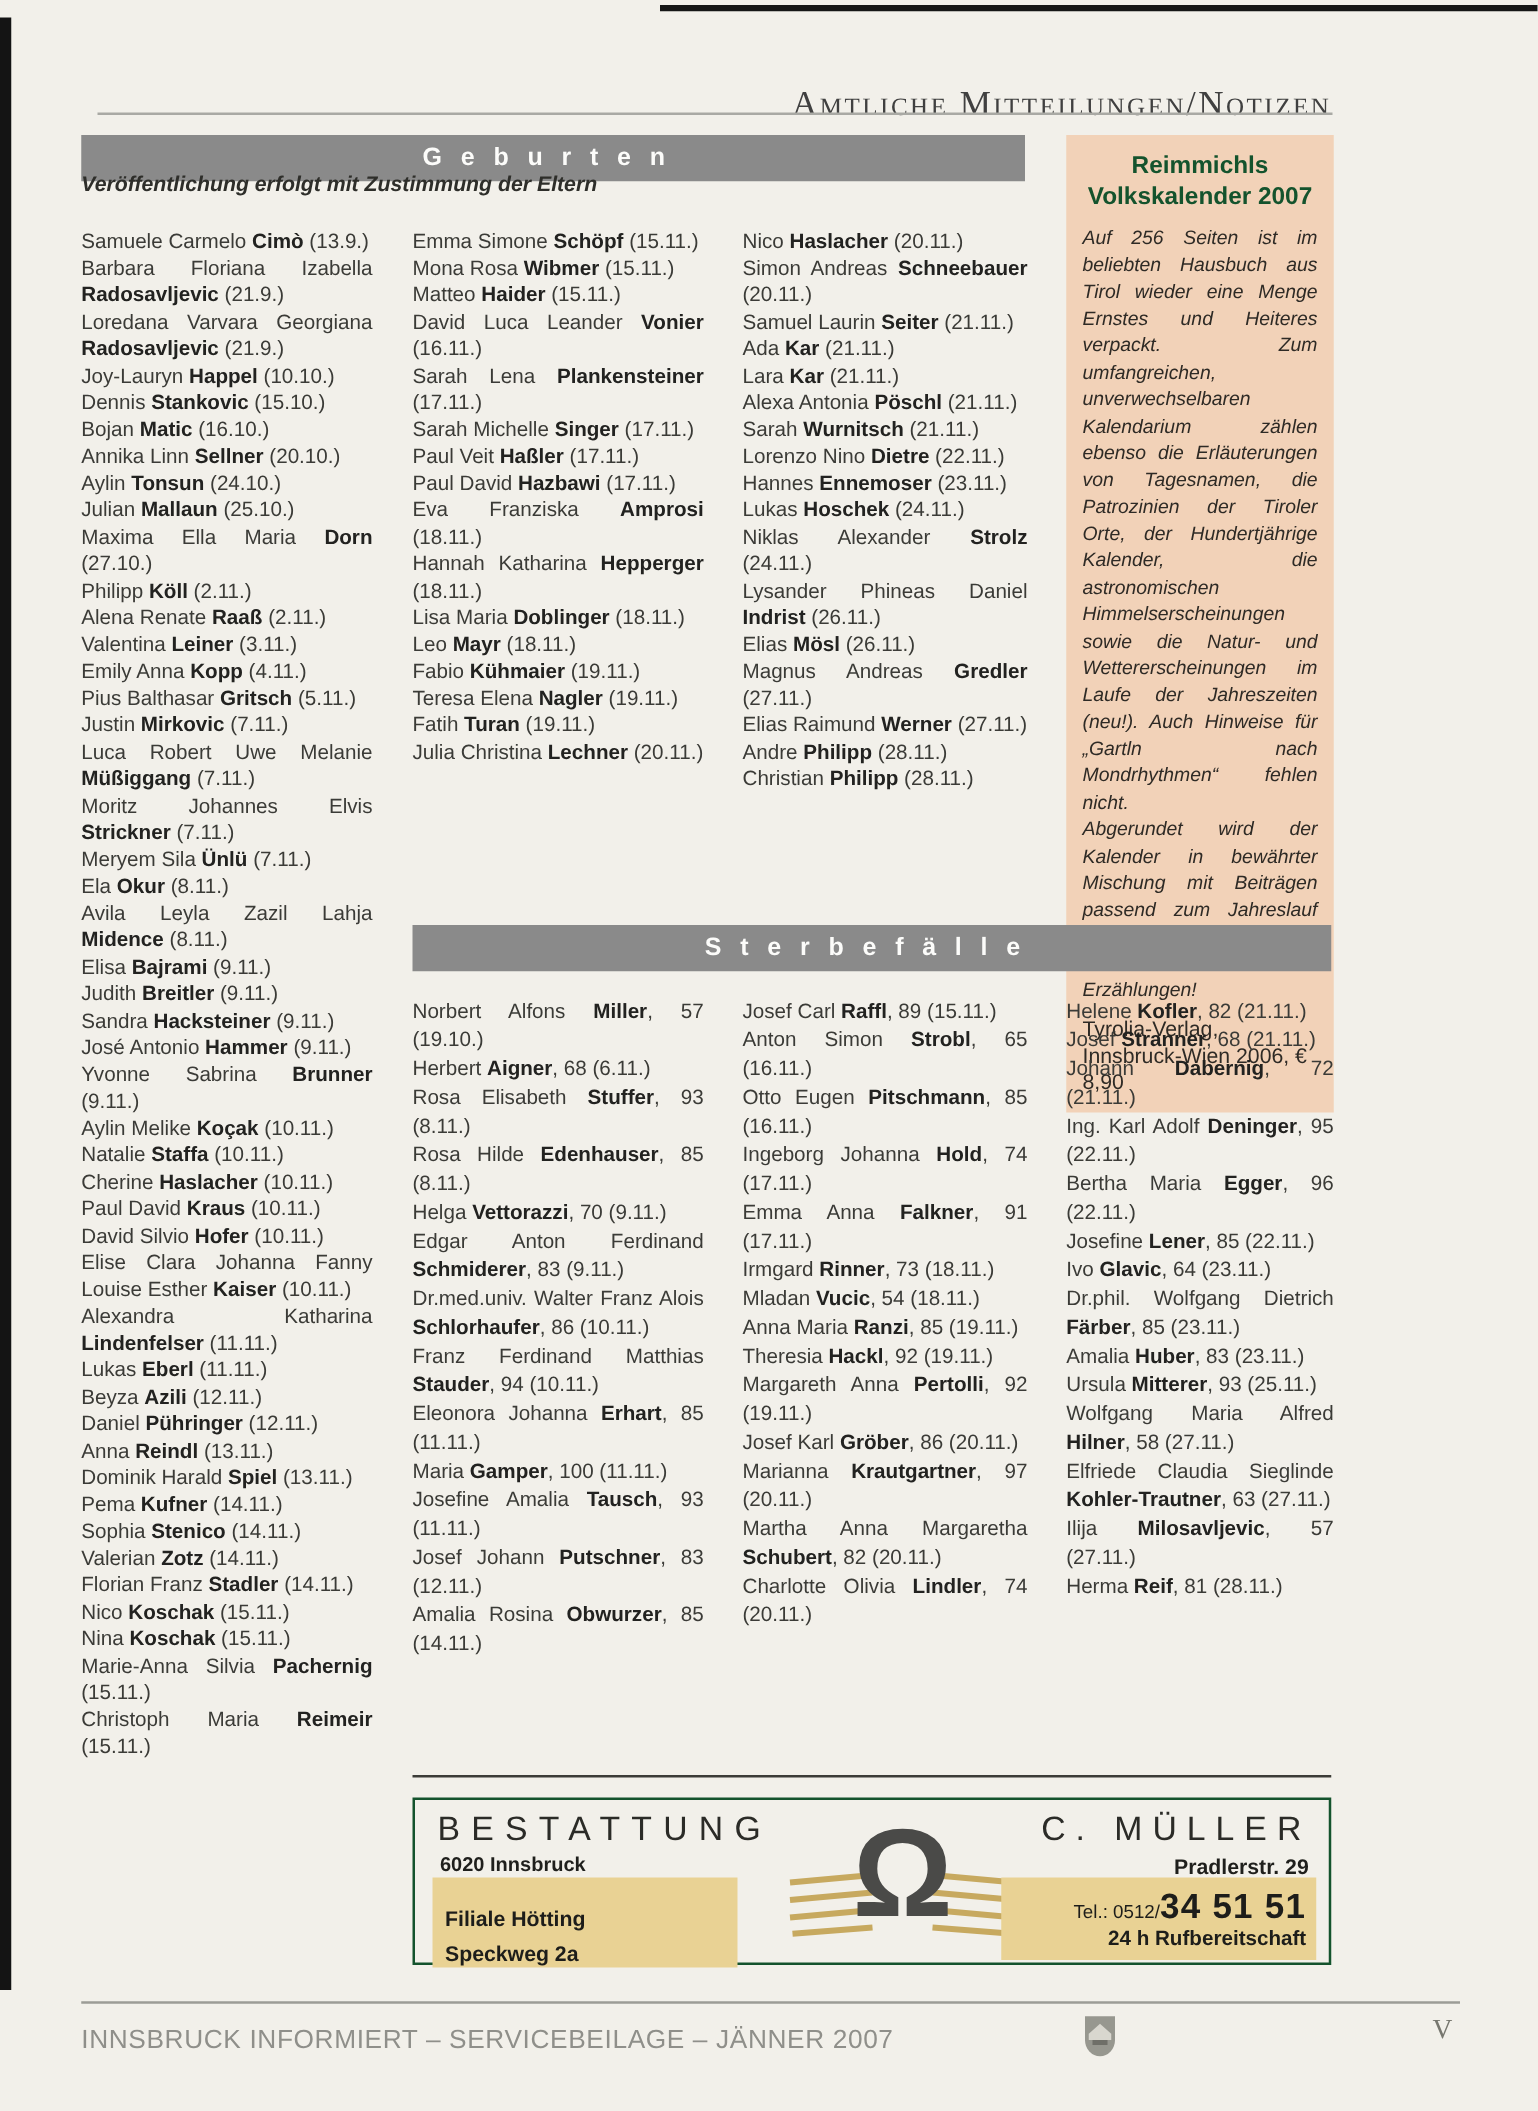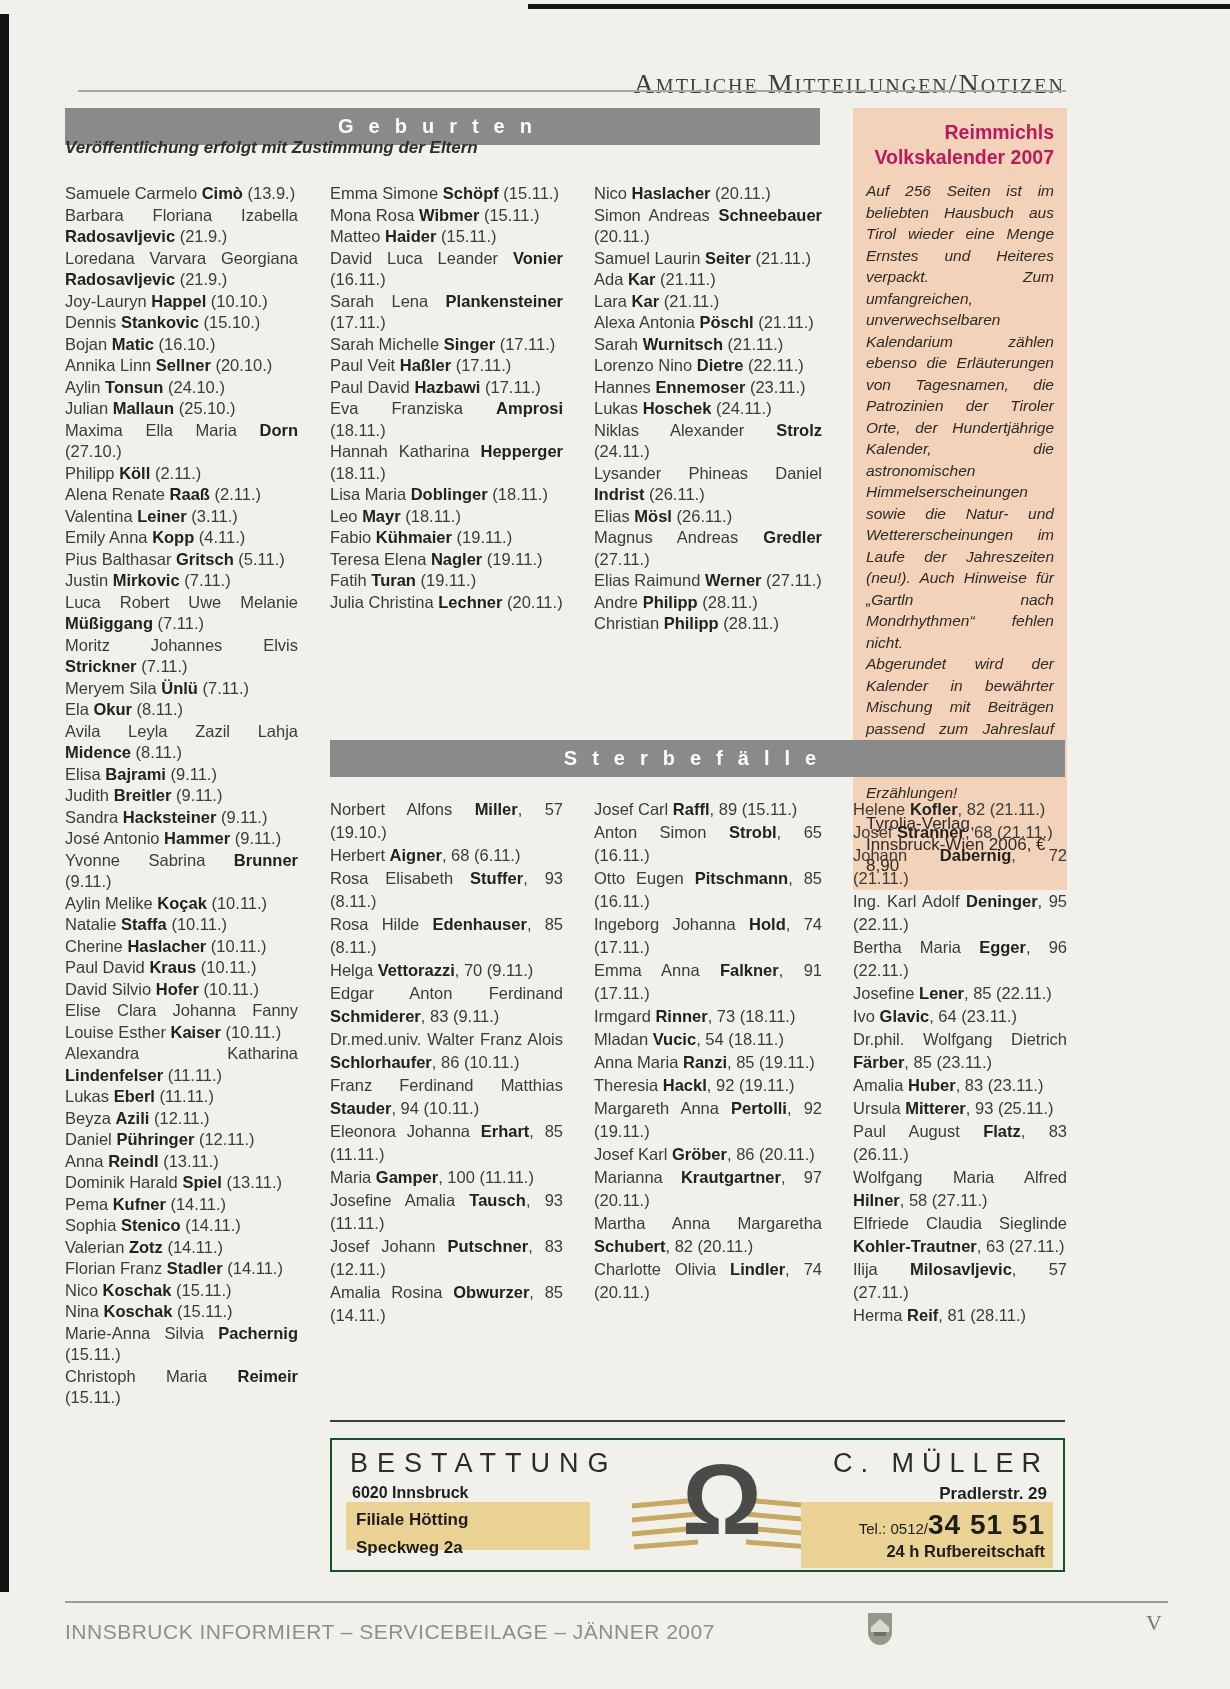--- a/index.html
+++ b/index.html
@@ -40,32 +40,32 @@
   .bc3{left:594px;top:183px;width:228px}
   .dc1{left:330px;top:798px;width:233px}
   .dc2{left:594px;top:798px;width:228px}
   .dc3{left:853px;top:798px;width:214px}
   
   .sidebar{
     left:853px;top:108px;width:214px;min-height:600px;
     background:var(--sidebar_bg,#f2d2b8);
     padding:12px 13px 14px 13px;color:#2e2a25;
   }
-  .sidebar .title{font-weight:bold;font-size:19.5px;line-height:25px;text-align:right;margin-bottom:10px;color:#be185d}
+  .sidebar .title{font-weight:bold;font-size:19.5px;line-height:25px;text-align:center;margin-bottom:10px;color:#14532d}
   .sidebar .para{font-style:italic;font-size:15.5px;line-height:21.5px;text-align:justify}
   .sidebar .publisher{font-size:17px;line-height:21px;margin-top:9px}
   
   .sep{left:330px;top:1420px;width:735px;height:2px;background:#3c3c38}
   .ad-box{left:330px;top:1438px;width:735px;height:134px;border:2px solid #14532d}
   .ad-box .abs{position:absolute}
   .ad-left-title{left:18px;top:8px;font-size:27px;letter-spacing:9px;color:#2b2b27;
     font-family:"Liberation Sans",sans-serif}
   .ad-city{left:20px;top:44px;font-weight:bold;font-size:16px;color:#1f1f1c}
-  .ad-left-yellow{left:14px;top:62px;width:244px;height:48px;background:var(--ad_accent,#e9d294);
-    padding:4px 10px;color:#1d1d1a}
+  .ad-left-yellow{left:14px;top:62px;width:244px;height:72px;background:var(--ad_accent,#e9d294);
+    padding:20px 10px;color:#1d1d1a}
   .ad-left-yellow div{font-weight:bold;font-size:17px;line-height:28px}
   .ad-logo{left:292px;top:4px;width:196px;height:124px}
   .ad-logo .omega{position:absolute;left:50%;top:0;transform:translateX(-50%);
     font-size:100px;line-height:110px;font-weight:bold;color:#4a4a48}
   .ad-right-title{right:14px;top:8px;font-size:27px;letter-spacing:8px;color:#2b2b27;}
   .ad-address{right:16px;top:44px;font-weight:bold;font-size:17px;color:#1f1f1c;text-align:right}
   .ad-right-yellow{right:10px;top:62px;width:252px;height:66px;background:var(--ad_accent,#e9d294);
     display:flex;flex-direction:column;align-items:flex-end;justify-content:center;
     padding:2px 8px;color:#1d1d1a}
   .ad-phone{white-space:nowrap}
@@ -218,21 +218,20 @@
     <p class="entry"><span>Helene </span><b>Kofler</b><span>, 82 (21.11.)</span></p>
     <p class="entry"><span>Josef </span><b>Stranner</b><span>, 68 (21.11.)</span></p>
     <p class="entry"><span>Johann </span><b>Dabernig</b><span>, 72 (21.11.)</span></p>
     <p class="entry"><span>Ing. Karl Adolf </span><b>Deninger</b><span>, 95 (22.11.)</span></p>
     <p class="entry"><span>Bertha Maria </span><b>Egger</b><span>, 96 (22.11.)</span></p>
     <p class="entry"><span>Josefine </span><b>Lener</b><span>, 85 (22.11.)</span></p>
     <p class="entry"><span>Ivo </span><b>Glavic</b><span>, 64 (23.11.)</span></p>
     <p class="entry"><span>Dr.phil. Wolfgang Dietrich </span><b>Färber</b><span>, 85 (23.11.)</span></p>
     <p class="entry"><span>Amalia </span><b>Huber</b><span>, 83 (23.11.)</span></p>
     <p class="entry"><span>Ursula </span><b>Mitterer</b><span>, 93 (25.11.)</span></p>
-    <p class="entry"><span>Paul August </span><b>Flatz</b><span>, 83 (26.11.)</span></p>
     <p class="entry"><span>Wolfgang Maria Alfred </span><b>Hilner</b><span>, 58 (27.11.)</span></p>
     <p class="entry"><span>Elfriede Claudia Sieglinde </span><b>Kohler-Trautner</b><span>, 63 (27.11.)</span></p>
     <p class="entry"><span>Ilija </span><b>Milosavljevic</b><span>, 57 (27.11.)</span></p>
     <p class="entry"><span>Herma </span><b>Reif</b><span>, 81 (28.11.)</span></p>
   </div>
 
 <div class="abs sep"></div>
 <div class="abs ad-box">
   <div class="abs ad-left-title">BESTATTUNG</div>
   <div class="abs ad-city">6020 Innsbruck</div>

